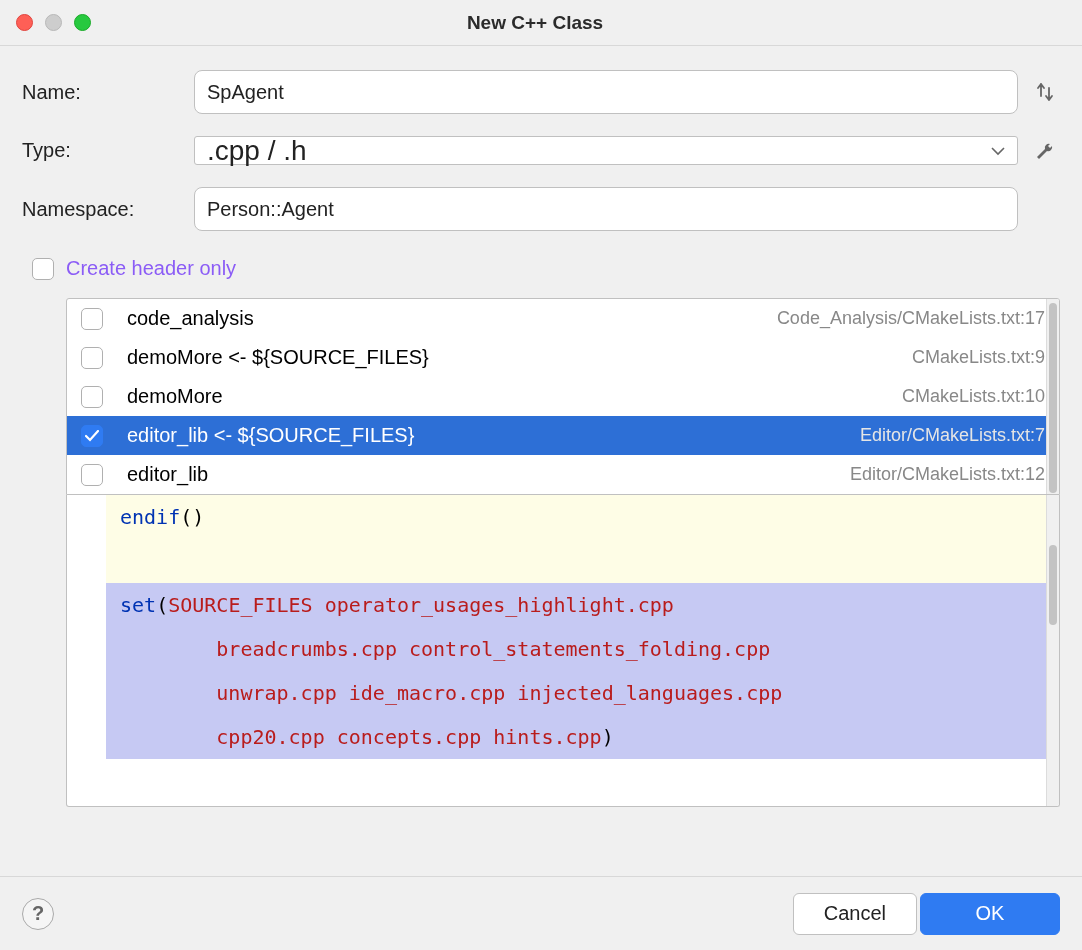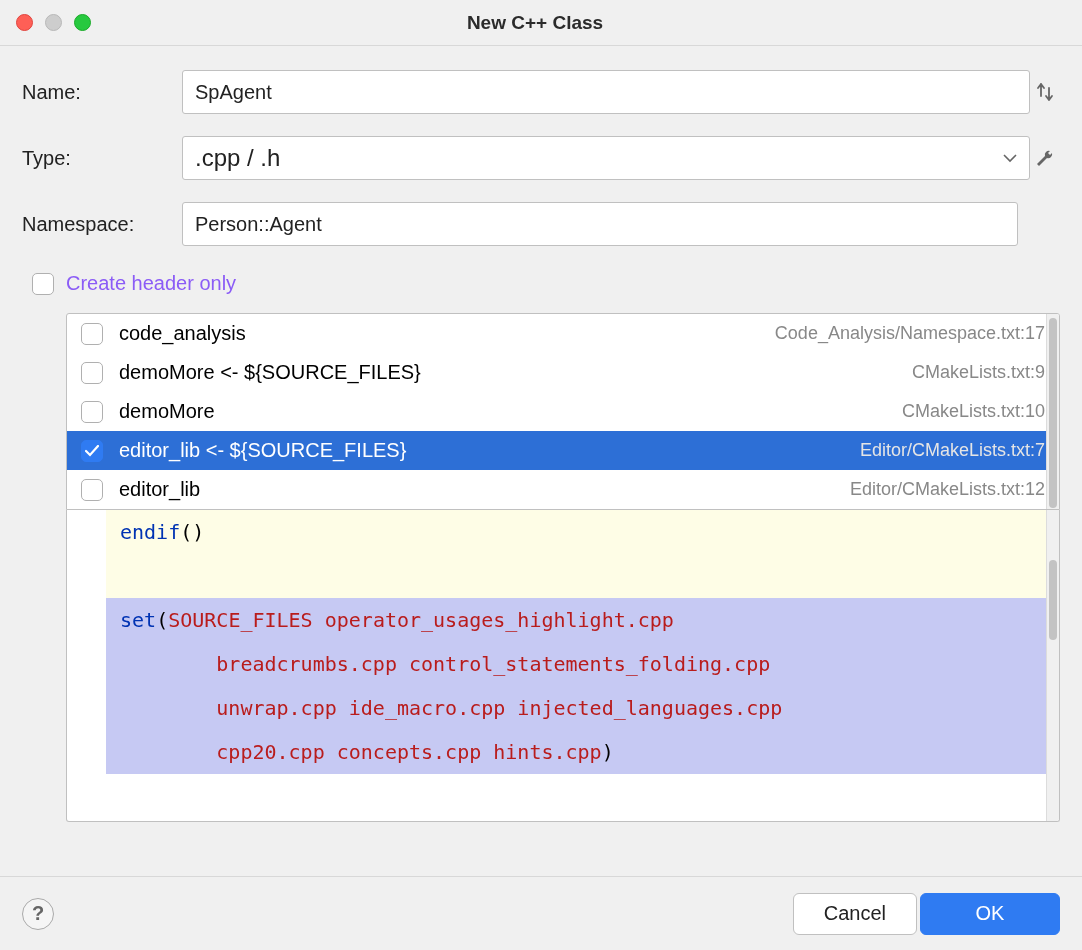--- a/index.html
+++ b/index.html
@@ -42,48 +42,48 @@
   pointer-events: none;
 }
 .content {
   padding: 24px 22px 0 22px;
   background: #f0f0f0;
 }
 .form-row {
   display: flex;
   align-items: center;
   margin-bottom: 22px;
-  gap: 0;
+  gap: 12px;
 }
 .form-label {
   width: 160px;
   font-size: 20px;
   color: #222;
 }
 .text-input {
   flex: 1;
   height: 44px;
   border: 1px solid #c0c0c0;
-  border-radius: 3px;
+  border-radius: 8px;
   background: #fff;
   font-size: 20px;
   padding: 0 12px;
   color: #222;
 }
 .select-wrap {
   flex: 1;
   position: relative;
 }
 .select-input {
   width: 100%;
-  height: 44px;
+  height: 29px;
   border: 1px solid #c0c0c0;
   border-radius: 3px;
   background: #fff;
-  font-size: 24px;
+  font-size: 28px;
   padding: 0 12px;
   color: #222;
   display: flex;
   align-items: center;
   justify-content: space-between;
 }
 .row-icon {
   width: 30px;
   display: flex;
   align-items: center;
@@ -133,21 +133,21 @@
   padding: 8px 14px;
   font-size: 20px;
 }
 .target-row.selected {
   background: #2d6fd6;
   color: #fff;
 }
 .target-left {
   display: flex;
   align-items: center;
-  gap: 16px;
+  gap: 24px;
 }
 .target-path {
   color: #888;
   font-size: 18px;
 }
 .target-row.selected .target-path { color: #e5e5e5; }
 .list-scrollbar {
   position: absolute;
   right: 0;
   top: 0;
@@ -300,21 +300,21 @@
   </div>
 
 
   <div class="targets-panel">
     <div class="targets-list" id="targets-list">
       <div class="target-row">
           <div class="target-left">
             <div class="checkbox"></div>
             <span>code_analysis</span>
           </div>
-          <span class="target-path">Code_Analysis/Namespace.txt:17</span>
+          <span class="target-path">Code_Analysis/CMakeLists.txt:17</span>
         </div>
         <div class="target-row">
           <div class="target-left">
             <div class="checkbox"></div>
             <span>demoMore &lt;- ${SOURCE_FILES}</span>
           </div>
           <span class="target-path">CMakeLists.txt:9</span>
         </div>
         <div class="target-row">
           <div class="target-left">

